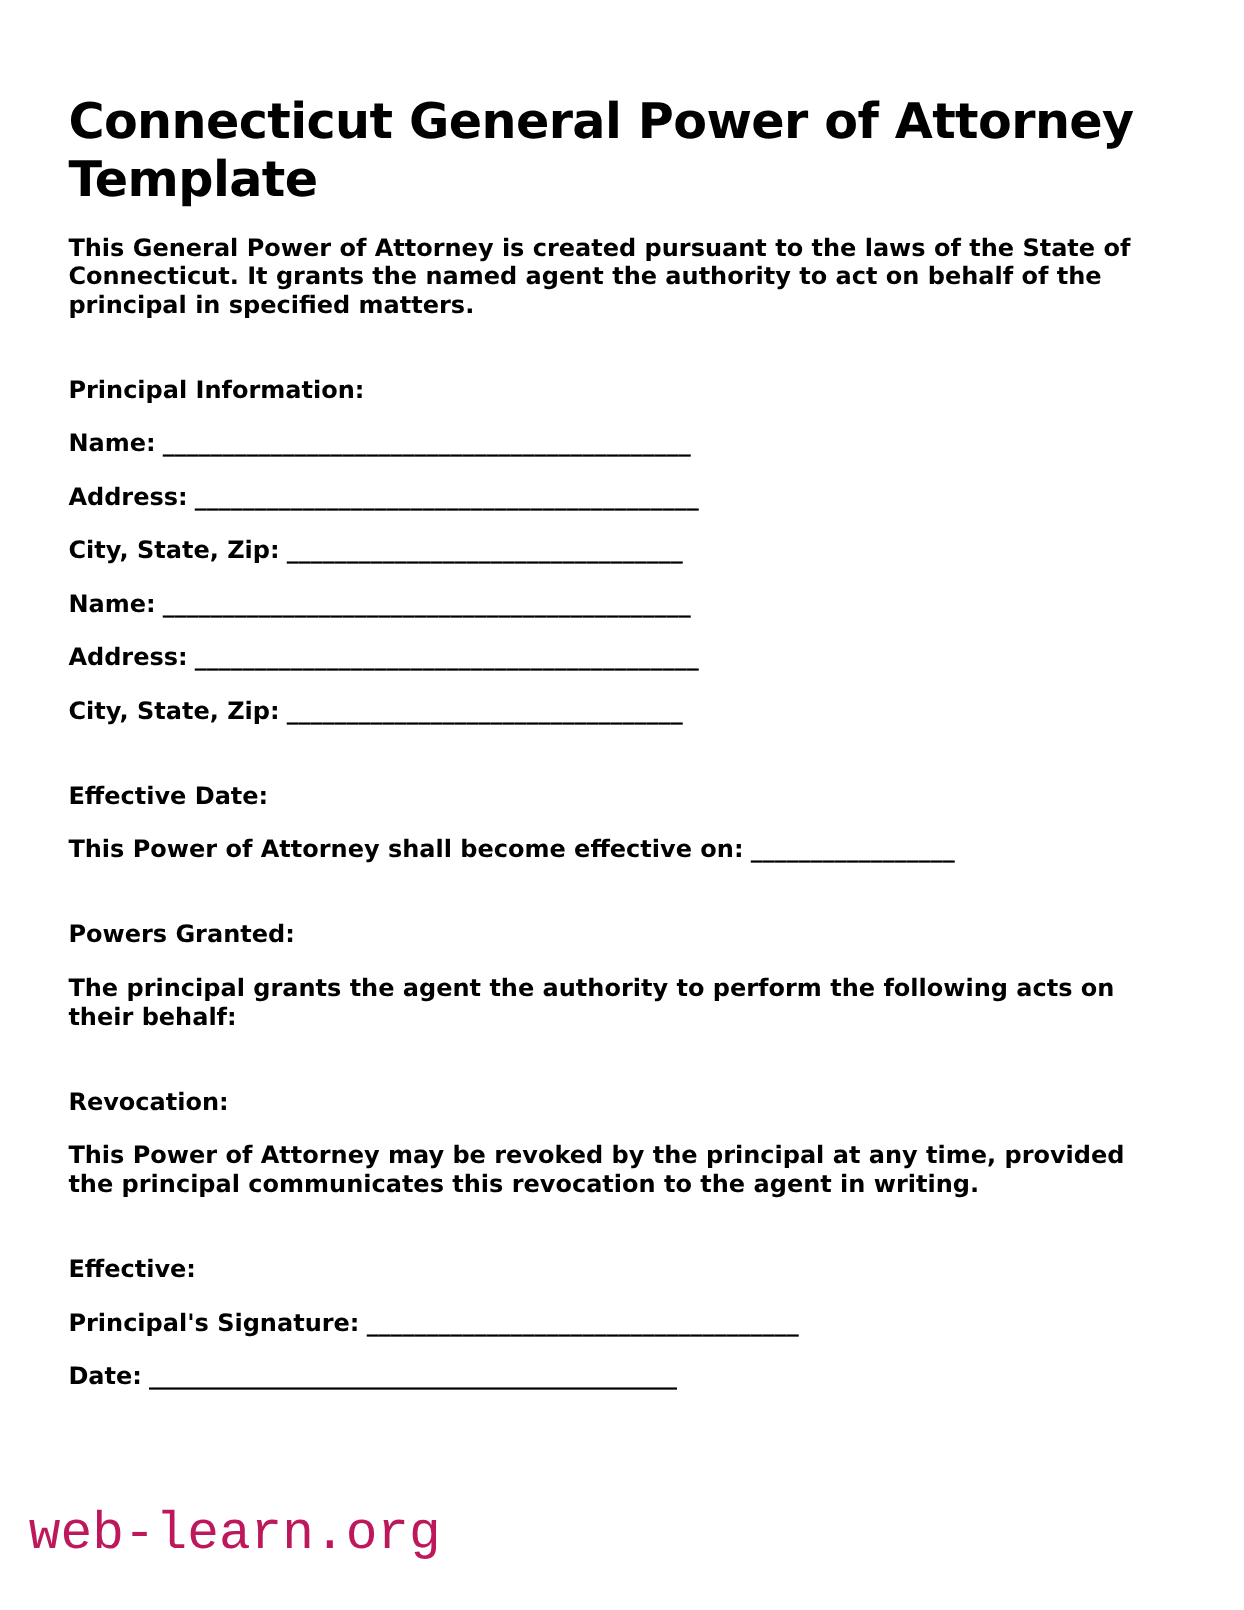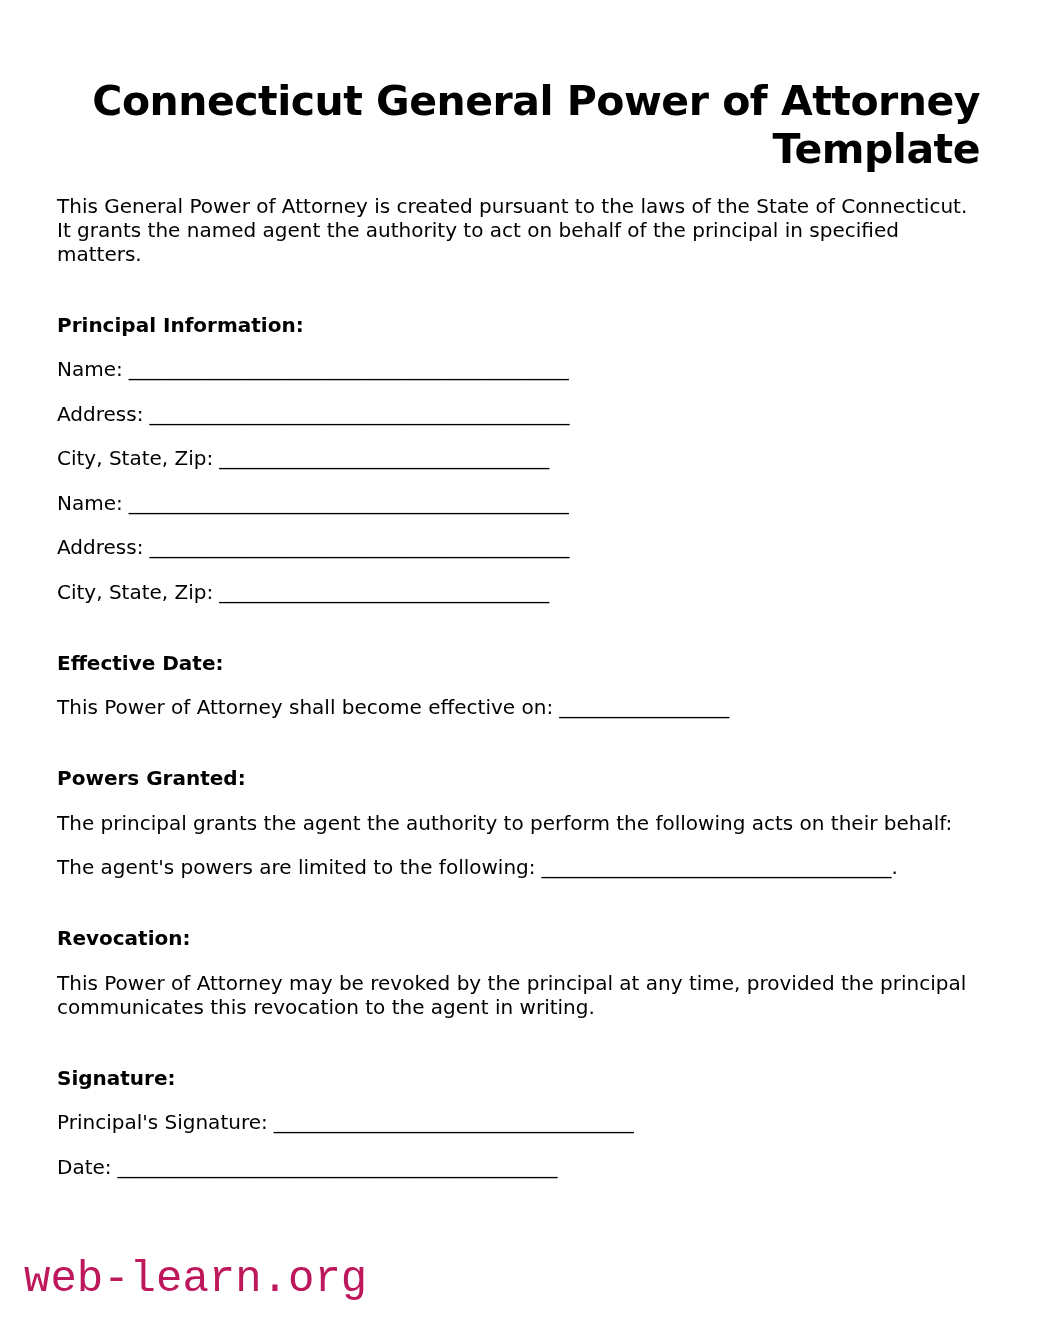--- a/index.html
+++ b/index.html
@@ -19,27 +19,26 @@
     position: relative;
     z-index: 1;
     padding: 77px 57px 0 57px;
   }
   h1 {
     font-size: 41px;
     line-height: 48px;
     font-weight: bold;
     margin: 0;
     letter-spacing: -0.5px;
-    text-align: right;
   }
   p, h3 {
     font-size: 20px;
     line-height: 24px;
     margin: 20.5px 0;
-    font-weight: normal;
+    font-weight: bold;
   }
   h3 {
     font-weight: bold;
     margin-top: 47px;
   }
   ul {
     font-size: 20px;
     line-height: 24px;
     margin: 20.5px 0;
     padding-left: 51px;
@@ -107,29 +106,26 @@
   <p>
     <span>This Power of Attorney shall become effective on:</span><span class="blank">_________________</span>
   </p>
 
   <h3>Powers Granted:</h3>
 
   <p>The principal grants the agent the authority to perform the following acts on their behalf:</p>
 
 
 
-  <p>
-    <span>The agent's powers are limited to the following:</span><span class="blank">___________________________________</span><span>.</span>
-  </p>
 
   <h3>Revocation:</h3>
 
   <p>This Power of Attorney may be revoked by the principal at any time, provided the principal communicates this revocation to the agent in writing.</p>
 
-  <h3>Signature:</h3>
+  <h3>Effective:</h3>
 
   <p>
     <span>Principal's Signature:</span><span class="blank">____________________________________</span>
   </p>
 
   <p>
     <span>Date:</span><span class="blank">____________________________________________</span>
   </p>
 
 </div>

